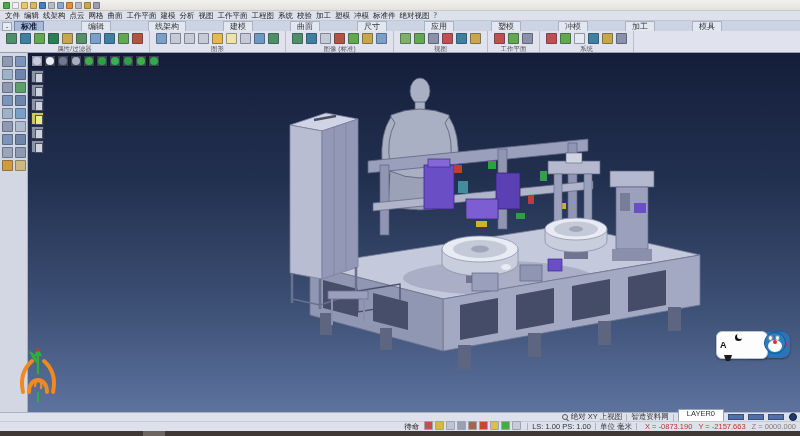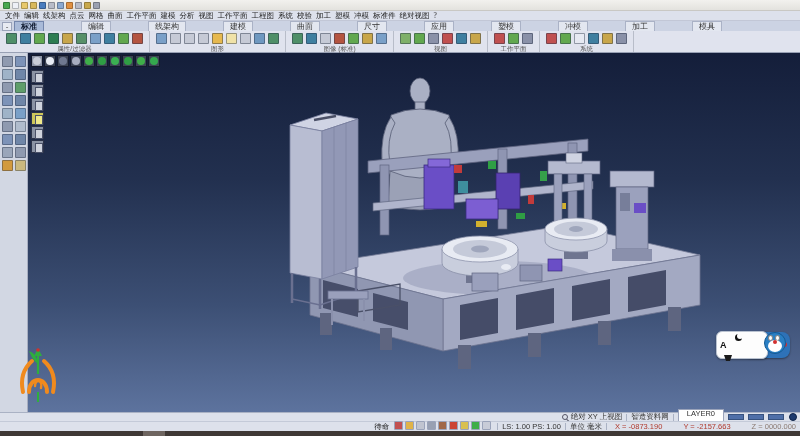--- a/index.html
+++ b/index.html
@@ -74,21 +74,21 @@
   .layerbox { background:#fff; border:1px solid #9aa3ba; padding:0 8px; line-height:8px; height:16px; font-size:7.5px; }
   .bar { width:16px; height:6px; background:#4f6fa8; border:1px solid #37527f; margin-left:4px; }
   .orb { width:8px; height:8px; border-radius:50%; background:#1d3a6e; border:1px solid #0d2248; margin:0 3px 0 5px; }
 
   .srow2 { position:absolute; left:0; top:421px; width:800px; height:10px; background:#dde1eb; border-top:1px solid #c4cad8; display:flex; align-items:center; font-size:7.5px; color:#333; }
   .srow2 .sp { flex:1; }
   .prompt { margin-right:5px; color:#222; }
   .sicon { width:9px; height:9px; border:1px solid #9aa3ba; border-radius:1px; margin-right:2px; display:inline-block; }
   .scale, .units { white-space:nowrap; }
   .coords { white-space:nowrap; margin:0 4px 0 4px; }
-  .cx, .cy { color:#b03a2e; margin-right:21px; }
+  .cx, .cy { color:#b03a2e; margin-right:6px; }
   .cz { color:#8a7a72; }
 
   .bottomstrip { position:absolute; left:0; top:431px; width:800px; height:5px; background:#3f3835; }
   .bottomstrip .seg { position:absolute; left:143px; top:0; width:22px; height:5px; background:#6e6560; }
 </style>
 </head>
 <body>
 
 <div class="titlebar">
   <div class="qa">

